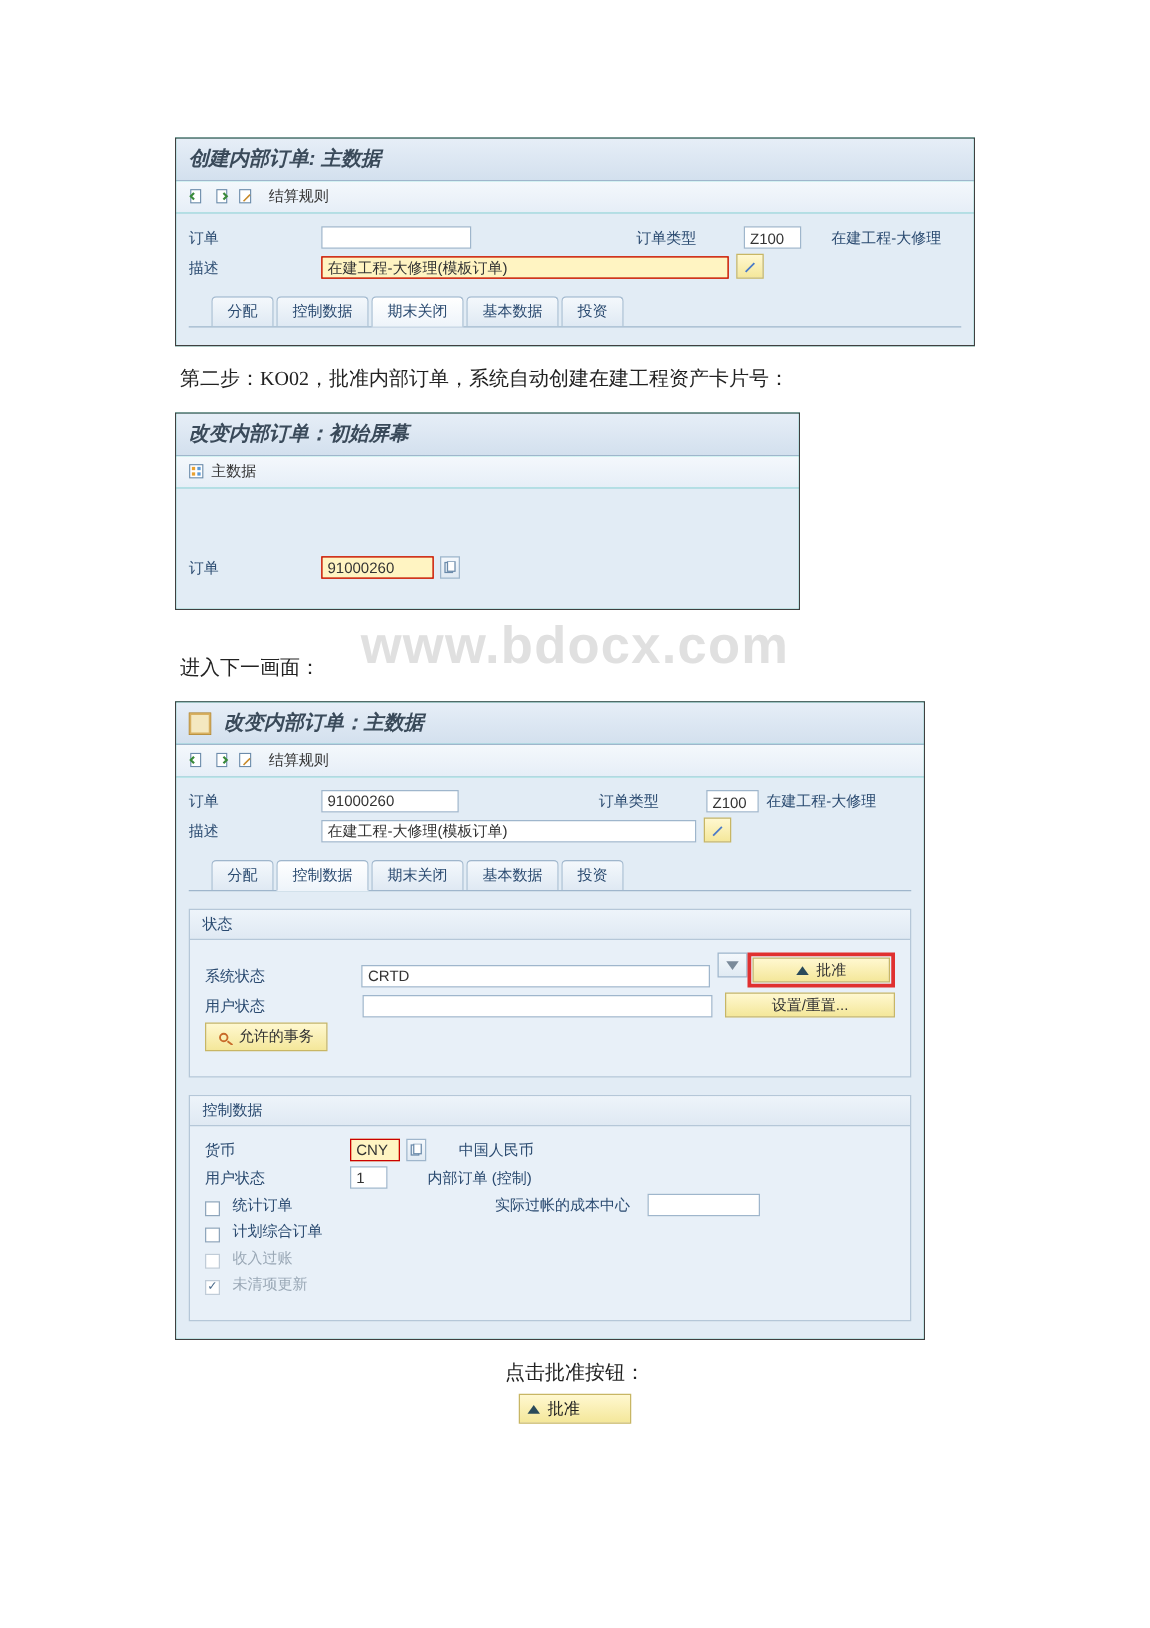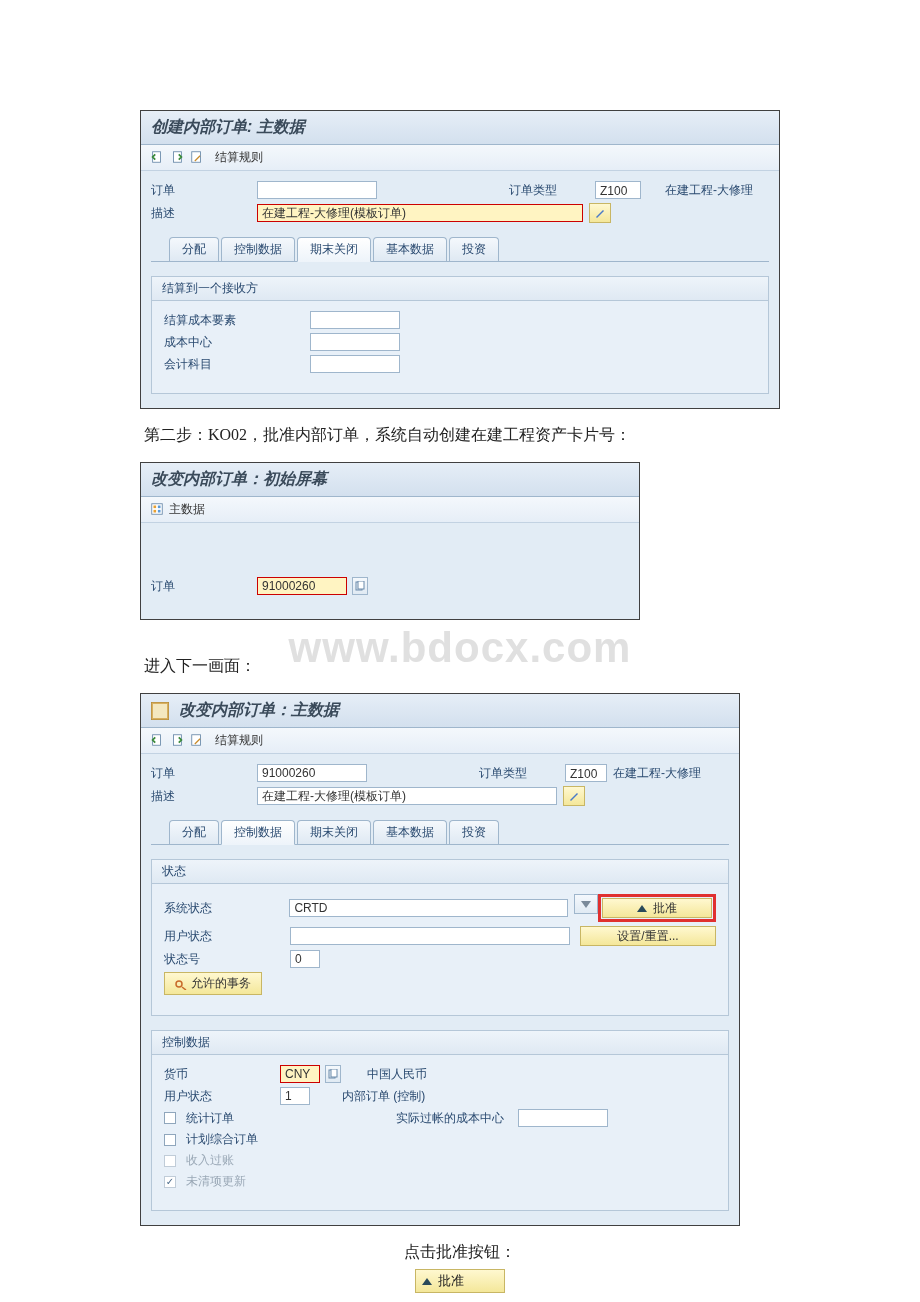--- a/index.html
+++ b/index.html
@@ -52,21 +52,21 @@
     margin-left: 6px;
     color: #333;
     cursor: pointer;
   }
   .content {
     background: #e2ecf5;
     padding: 6px 10px 14px;
   }
   .row {
     display: flex;
-    align-items: center;
+    align-items: flex-end;
     margin: 4px 0;
     gap: 6px;
   }
   .label {
     width: 100px;
     color: #2a4a70;
     font-size: 12px;
   }
   .label-s { width: 80px; color: #2a4a70; font-size: 12px; }
   .inp {
@@ -304,37 +304,20 @@
               <path d="M2 10l7-7 1 1-7 7-1-1z" fill="#4a7ac8"></path>
             </svg>
         </span>
       </div>
       <div class="tabs">
         <div class="tab">分配</div>
         <div class="tab">控制数据</div>
         <div class="tab active">期末关闭</div>
         <div class="tab">基本数据</div>
         <div class="tab">投资</div>
-      </div>
-      <div class="group">
-        <div class="group-title">结算到一个接收方</div>
-        <div class="group-body">
-          <div class="row">
-            <span class="label" style="width:140px">结算成本要素</span>
-            <input class="inp" style="width: 90px;">
-          </div>
-          <div class="row">
-            <span class="label" style="width:140px">成本中心</span>
-            <input class="inp" style="width: 90px;">
-          </div>
-          <div class="row">
-            <span class="label" style="width:140px">会计科目</span>
-            <input class="inp" style="width: 90px;">
-          </div>
-        </div>
       </div>
     </div>
   </div>
 
   <div class="narration">第二步：KO02，批准内部订单，系统自动创建在建工程资产卡片号：</div>
 
   <div class="sap-window" style="width:500px">
     <div class="title-bar">改变内部订单：初始屏幕</div>
     <div class="toolbar">
       <span class="tb-icon">
@@ -443,24 +426,20 @@
             </span>
           </div>
           <div class="row">
             <span class="label" style="width:120px">用户状态</span>
             <input class="inp" style="width: 280px;">
             <span class="status-btns">
               <span class="stat-btn reset">设置/重置...</span>
             </span>
           </div>
           <div class="row">
-            <span class="label" style="width:120px">状态号</span>
-            <input class="inp" style="width: 30px;" value="0">
-          </div>
-          <div class="row">
             <span class="allow-btn">
               <svg width="12" height="12" viewBox="0 0 12 12">
                   <circle cx="4" cy="6" r="3" fill="none" stroke="#c86a2a" stroke-width="1.5"></circle>
                   <line x1="7" y1="9" x2="11" y2="12" stroke="#c86a2a" stroke-width="1.5"></line>
                 </svg>
               <span>允许的事务</span>
             </span>
           </div>
         </div>
       </div>

